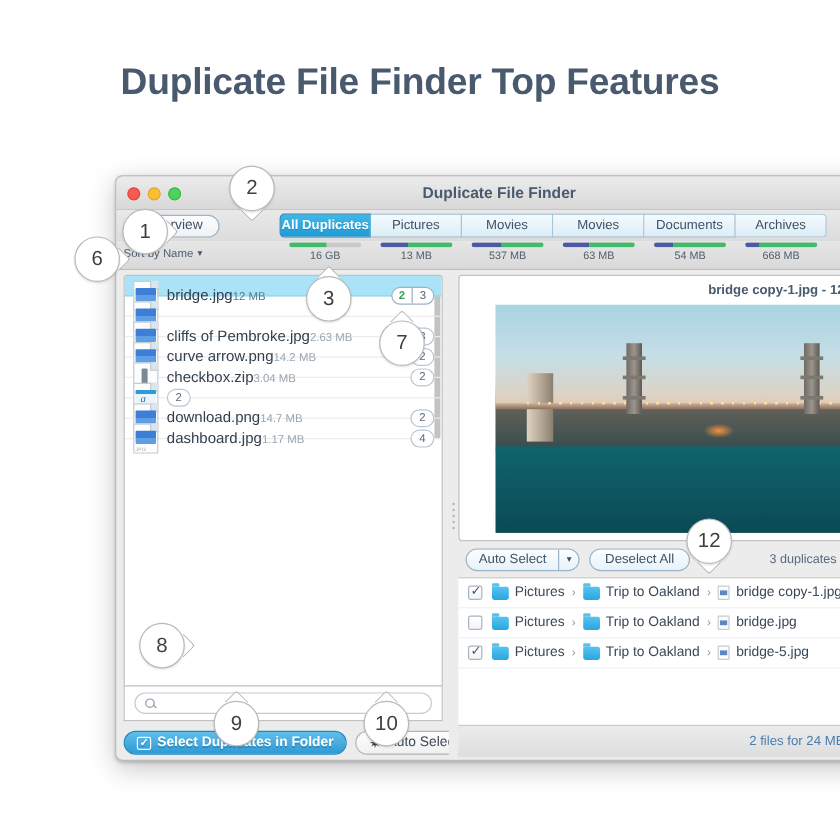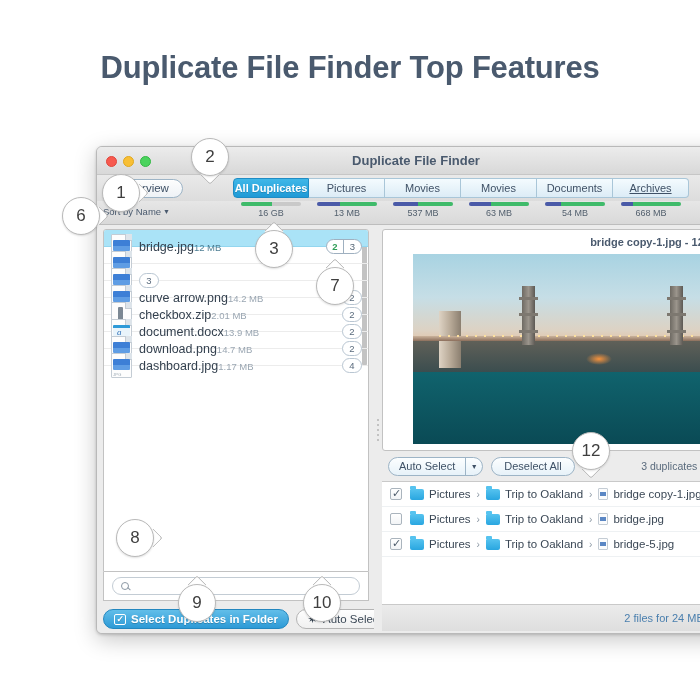--- a/index.html
+++ b/index.html
@@ -97,21 +97,21 @@
   .tab {
     width: 76px; height: 20px;
     display: flex; align-items: center; justify-content: center;
     font-size: 11px; color: #3f5166;
     background: linear-gradient(#f4fbfe, #dcecf6);
     border: 1px solid #a9c6d8;
     border-left: none;
     white-space: nowrap;
   }
   .tab:first-child { border-left: 1px solid #a9c6d8; border-radius: 4px 0 0 4px; }
-  .tab:last-child { border-radius: 0 4px 4px 0; text-decoration: underline; }
+  .tab:last-child { border-radius: 0 4px 4px 0; }
   .tab.active {
     background: linear-gradient(#3fb7e8, #1f9ad6);
     border-color: #1f8cc4;
     color: #ffffff;
     font-weight: bold;
     text-shadow: 0 1px 0 rgba(0,0,0,0.15);
   }
 
   
   .sizebar-row {
@@ -597,50 +597,50 @@
                 <span class="ext">JPG</span>
               </span>
             </div>
             <div class="file-row">
               <span class="ficon">
                 <span class="page"></span>
                 <span class="fold"></span>
                 <span class="glyph img"></span>
                 <span class="ext">JPG</span>
               </span>
+              <span class="fmeta"><span class="fname">cliffs of Pembroke.jpg</span><span class="fsize">2.63 MB</span></span>
               <span class="badge">3</span>
             </div>
             <div class="file-row">
               <span class="ficon">
                 <span class="page"></span>
                 <span class="fold"></span>
                 <span class="glyph img"></span>
                 <span class="ext">PNG</span>
               </span>
               <span class="fmeta"><span class="fname">curve arrow.png</span><span class="fsize">14.2 MB</span></span>
               <span class="badge">2</span>
             </div>
             <div class="file-row">
               <span class="ficon">
                 <span class="page"></span>
                 <span class="fold"></span>
                 <span class="glyph zip"></span>
                 <span class="ext">ZIP</span>
               </span>
-              <span class="fmeta"><span class="fname">checkbox.zip</span><span class="fsize">2.01 MB</span></span>
+              <span class="fmeta"><span class="fname">checkbox.zip</span><span class="fsize">3.04 MB</span></span>
               <span class="badge">2</span>
             </div>
             <div class="file-row">
               <span class="ficon">
                 <span class="page"></span>
                 <span class="fold"></span>
                 <span class="glyph doc"></span>
                 <span class="ext">DOCX</span>
               </span>
-              <span class="fmeta"><span class="fname">document.docx</span><span class="fsize">13.9 MB</span></span>
               <span class="badge">2</span>
             </div>
             <div class="file-row">
               <span class="ficon">
                 <span class="page"></span>
                 <span class="fold"></span>
                 <span class="glyph img"></span>
                 <span class="ext">PNG</span>
               </span>
               <span class="fmeta"><span class="fname">download.png</span><span class="fsize">14.7 MB</span></span>

